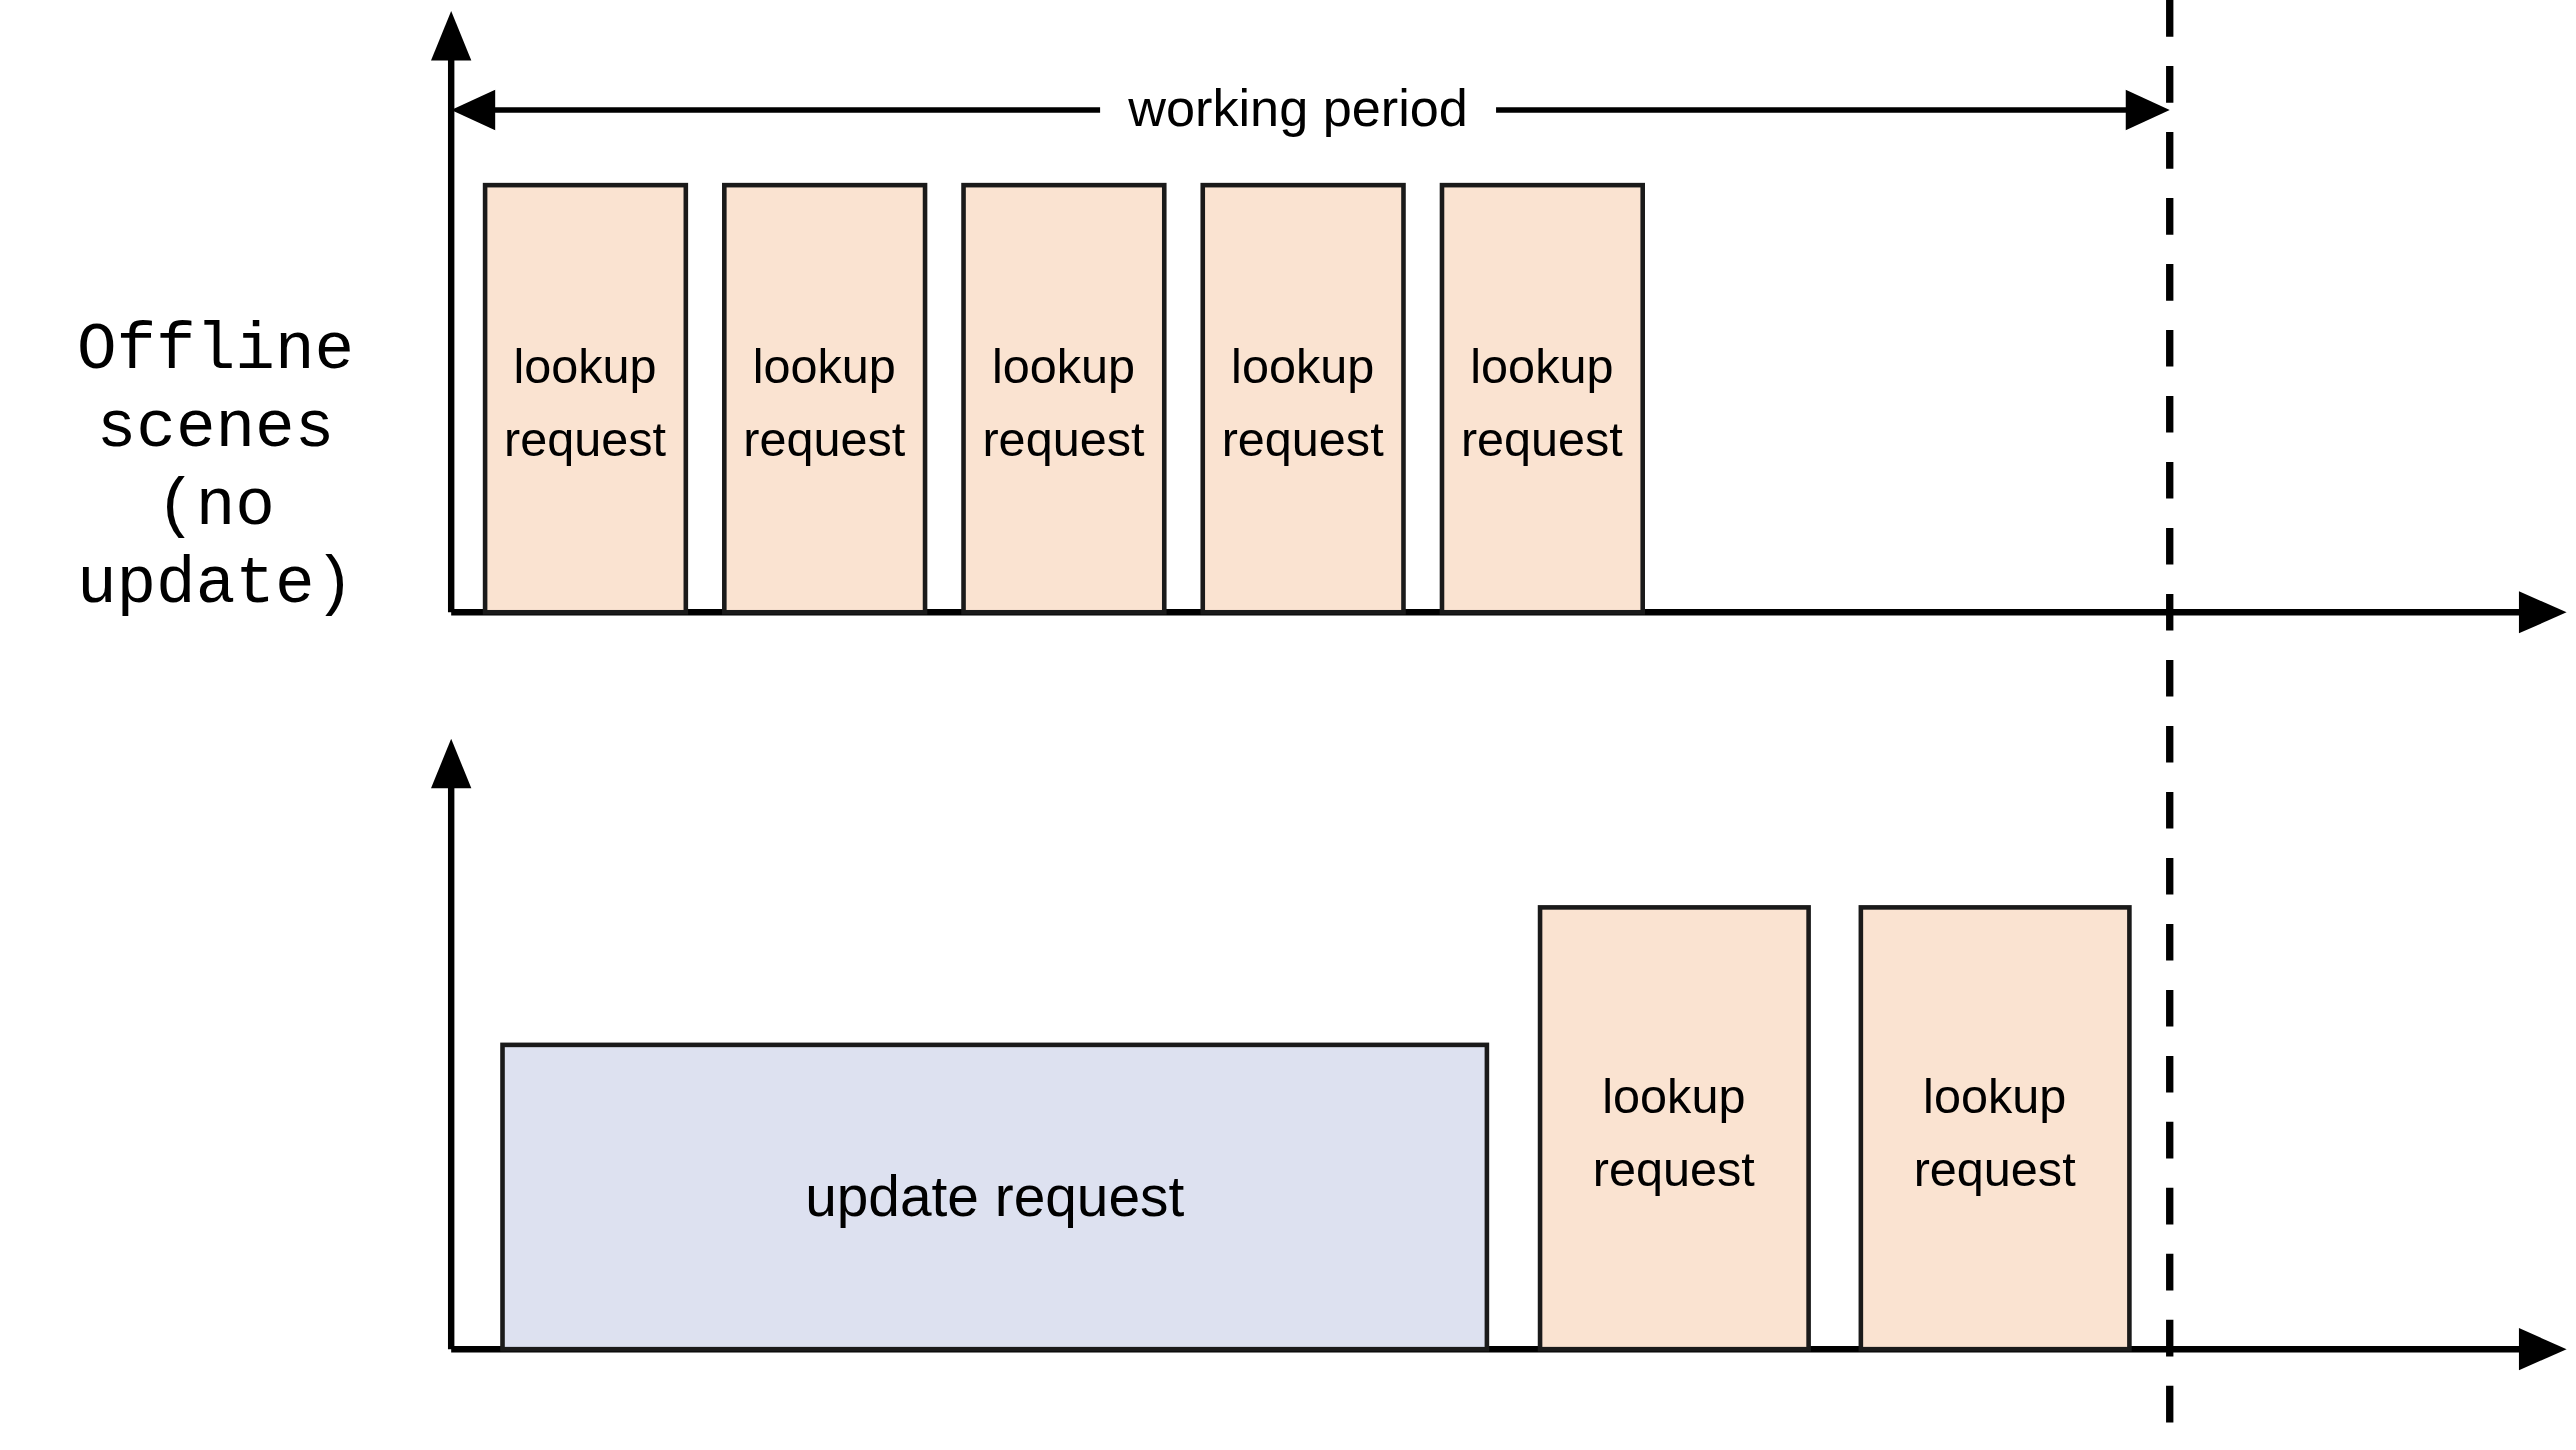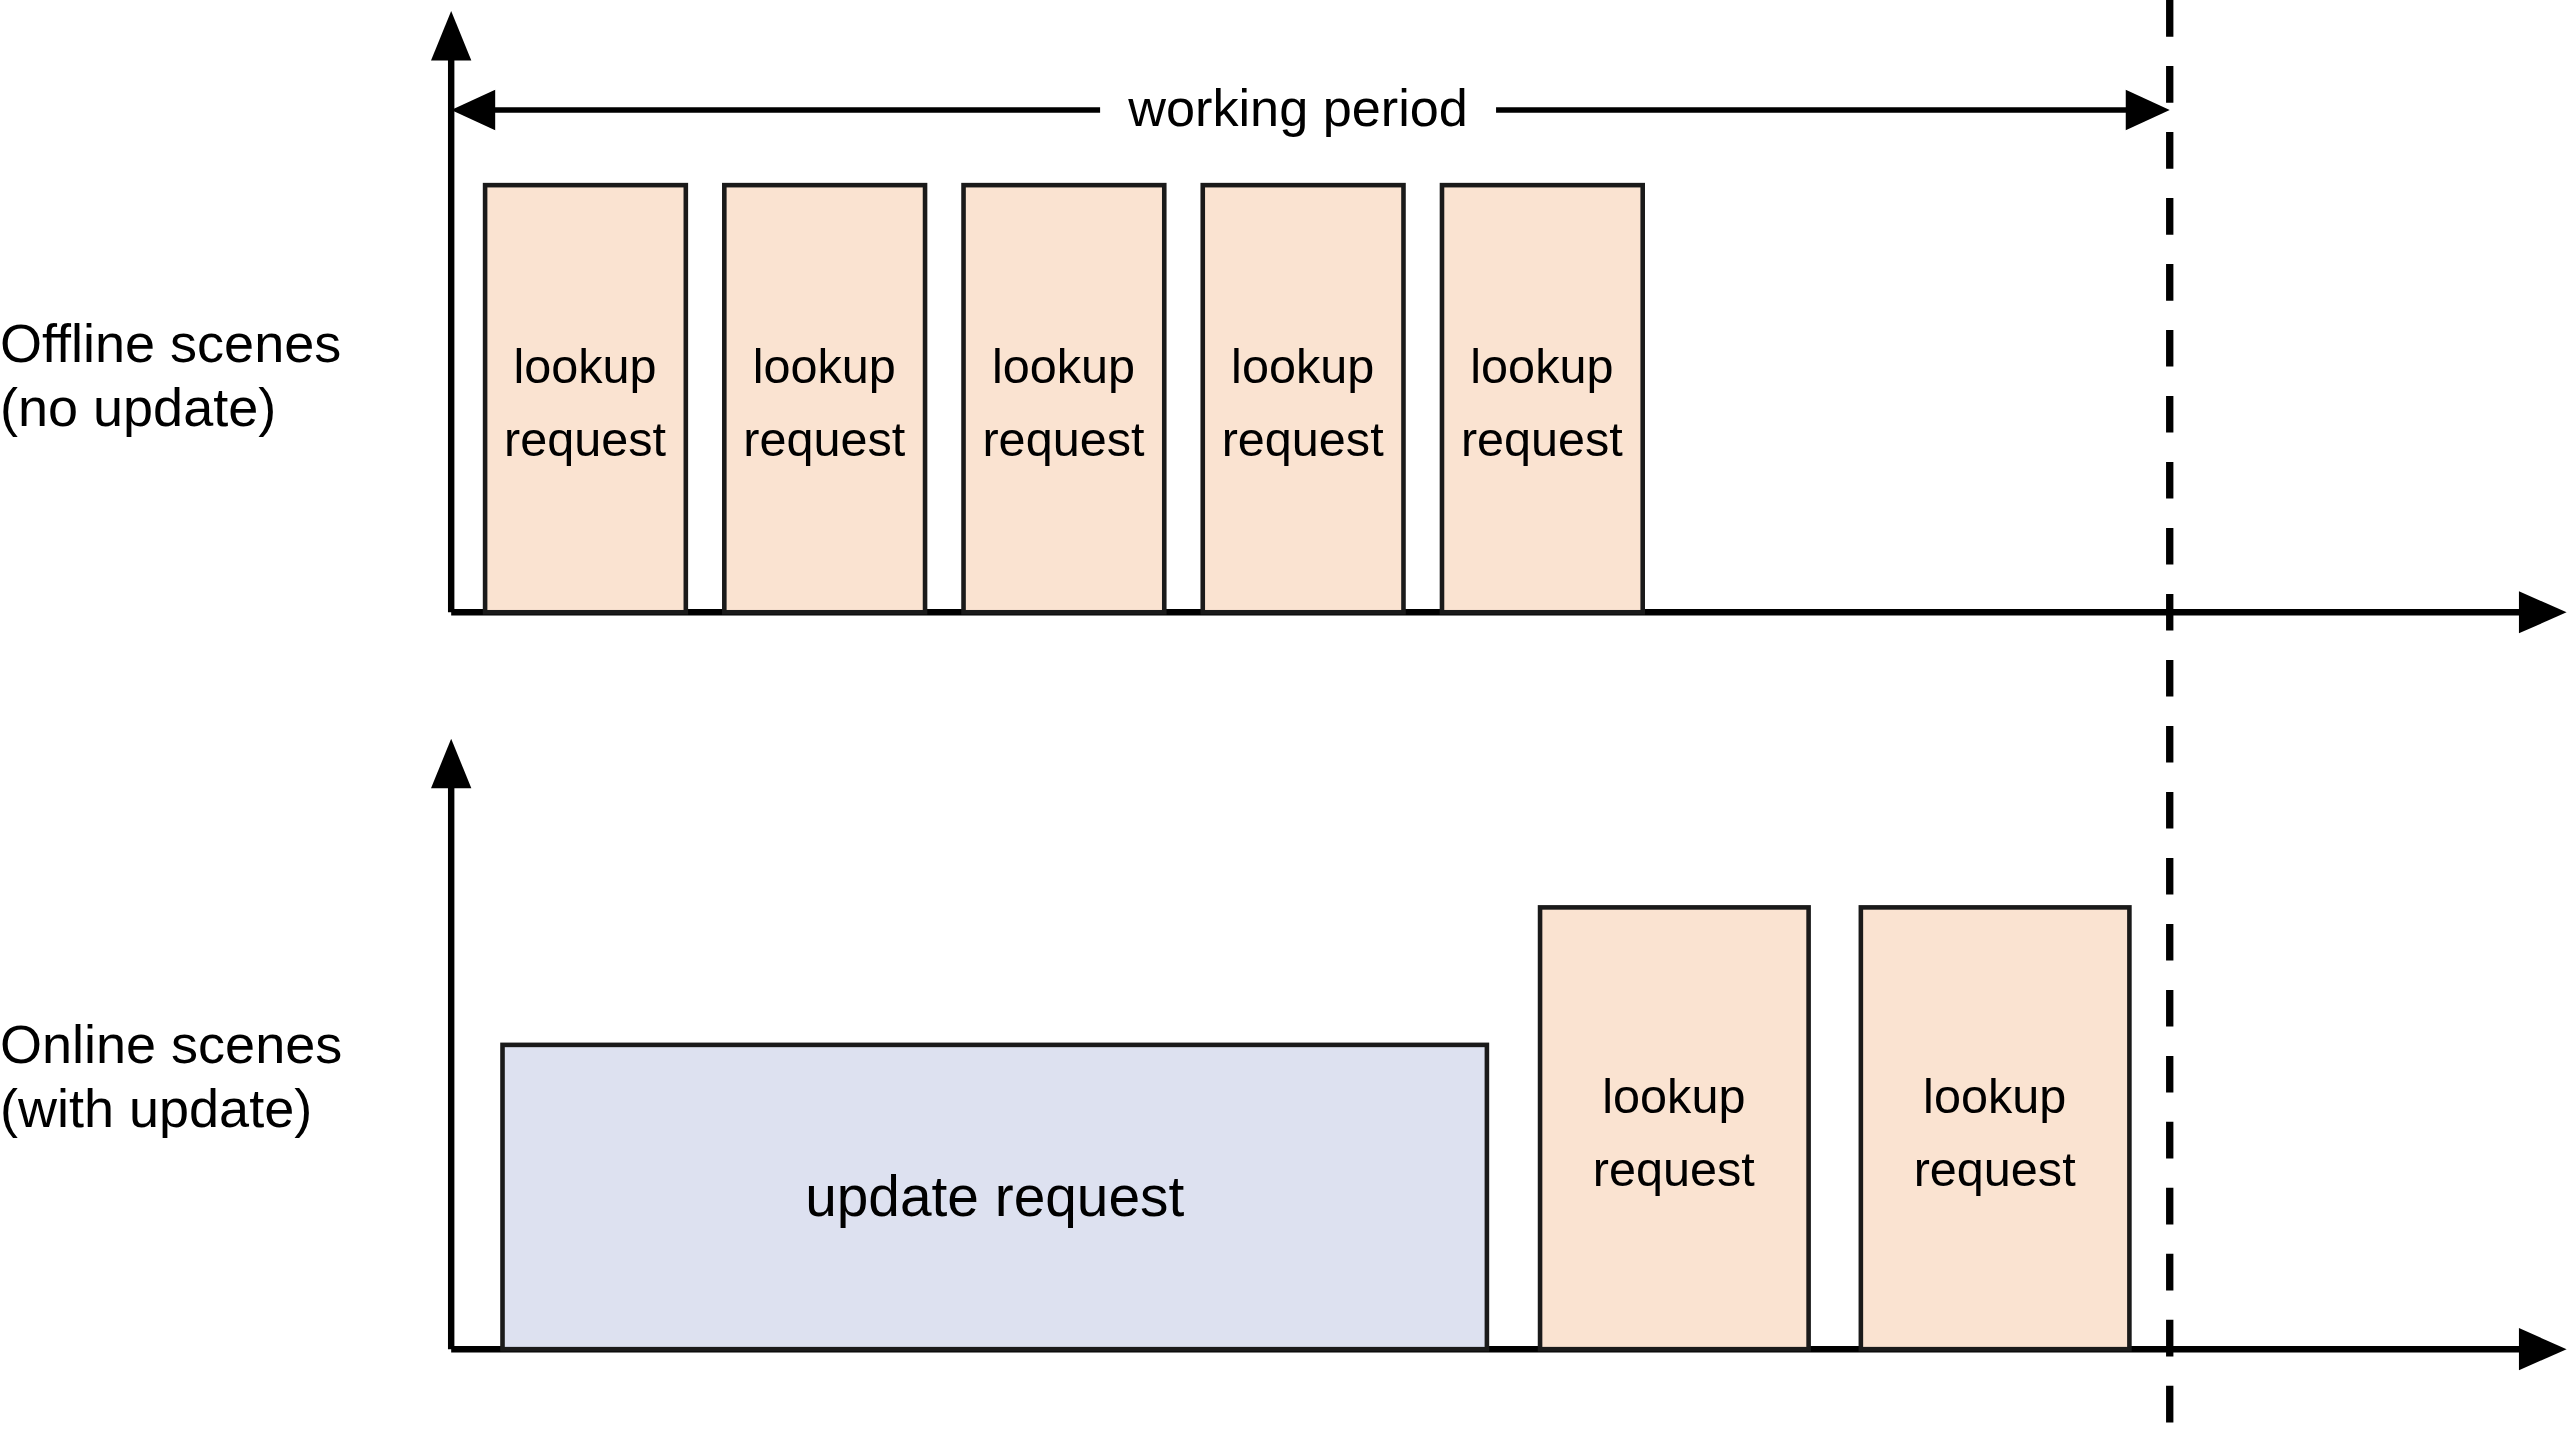--- a/index.html
+++ b/index.html
@@ -66,39 +66,38 @@
   .span-label {
     font-family: "Liberation Sans", sans-serif;
     font-size: 57px;
     fill: #000000;
     text-anchor: middle;
     dominant-baseline: middle;
   }
   .row-label {
     position: absolute;
     width: 431px;
-    font-family: Liberation Sans, sans-serif;
-    font-size: 54px;
+    text-align: center;
+    font-family: Liberation Mono, monospace;
+    font-size: 66px;
     line-height: 1.18;
     color: #000000;
     white-space: pre-line;
   }
   #label-offline { left: 0px; top: 312px; }
   #label-online  { left: 0px; top: 1013px; }
 </style>
 </head>
 <body>
 
 <div id="diagram-root">
 
   <div class="row-label" id="label-offline">Offline scenes
 (no update)</div>
 
-  <div class="row-label" id="label-online">Online scenes
-(with update)</div>
 
   <svg class="diagram-svg" viewBox="0 0 2810 1582">
 
     <g>
 
       <line class="axis-line" x1="492" y1="668" x2="492" y2="40"></line>
       <polygon class="axis-head" points="492,12 470,66 514,66"></polygon>
 
       <line class="axis-line" x1="492" y1="668" x2="2772" y2="668"></line>
       <polygon class="axis-head" points="2800,668 2748,645 2748,691"></polygon>

